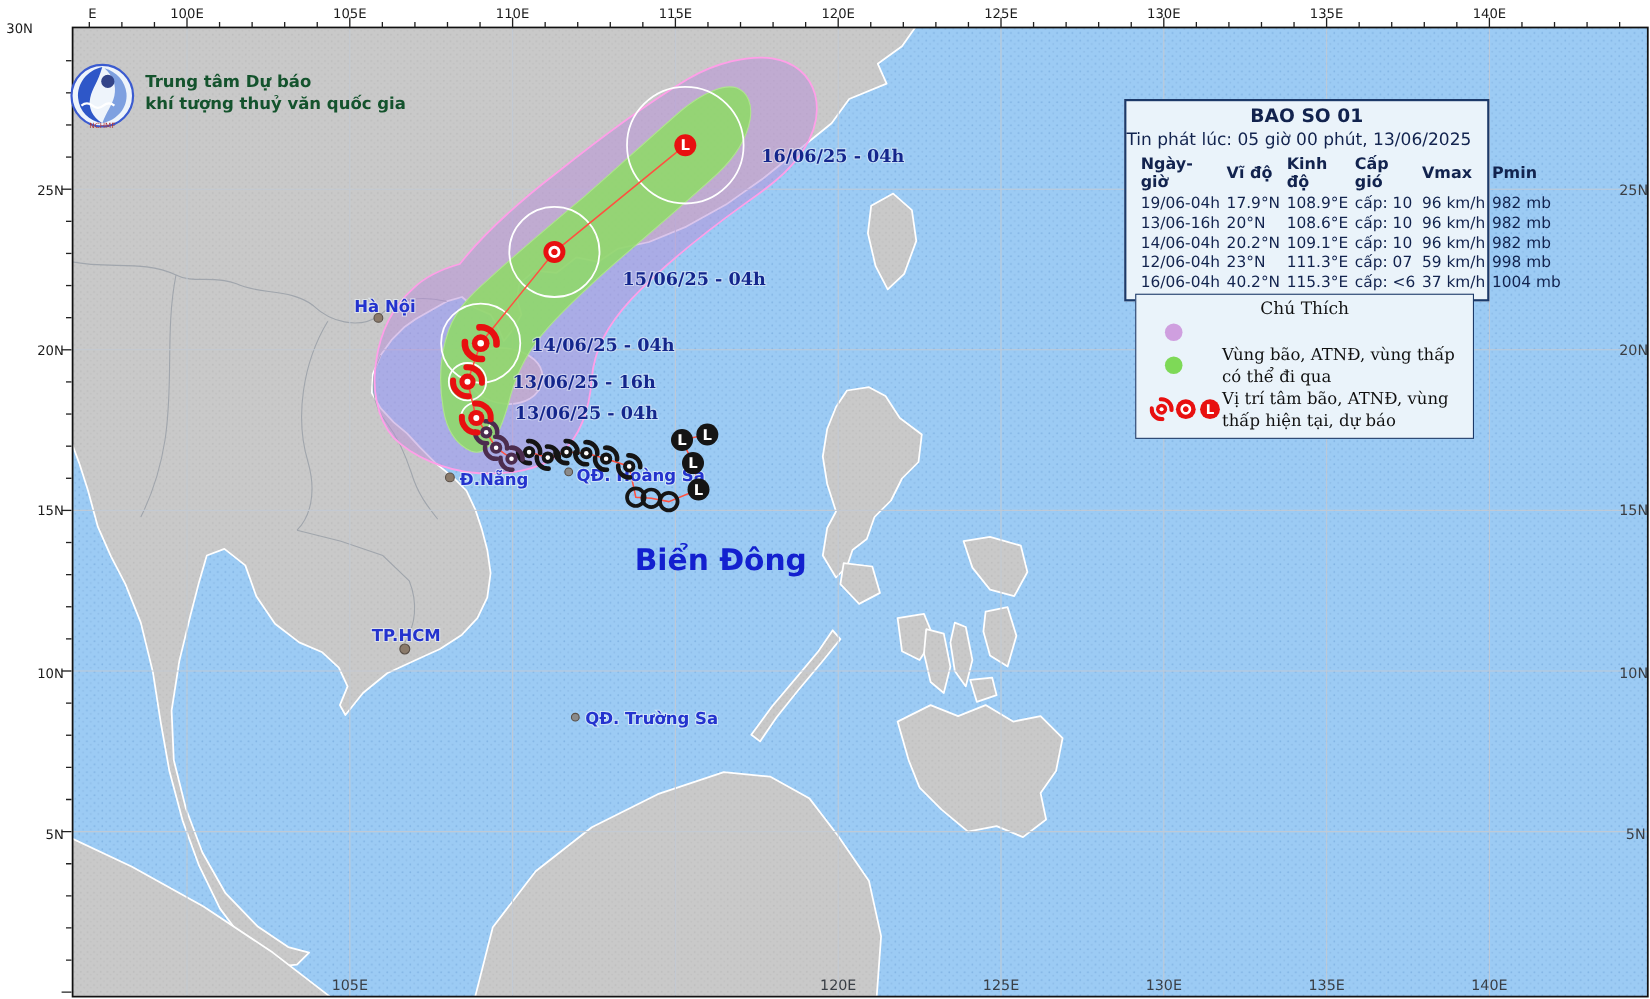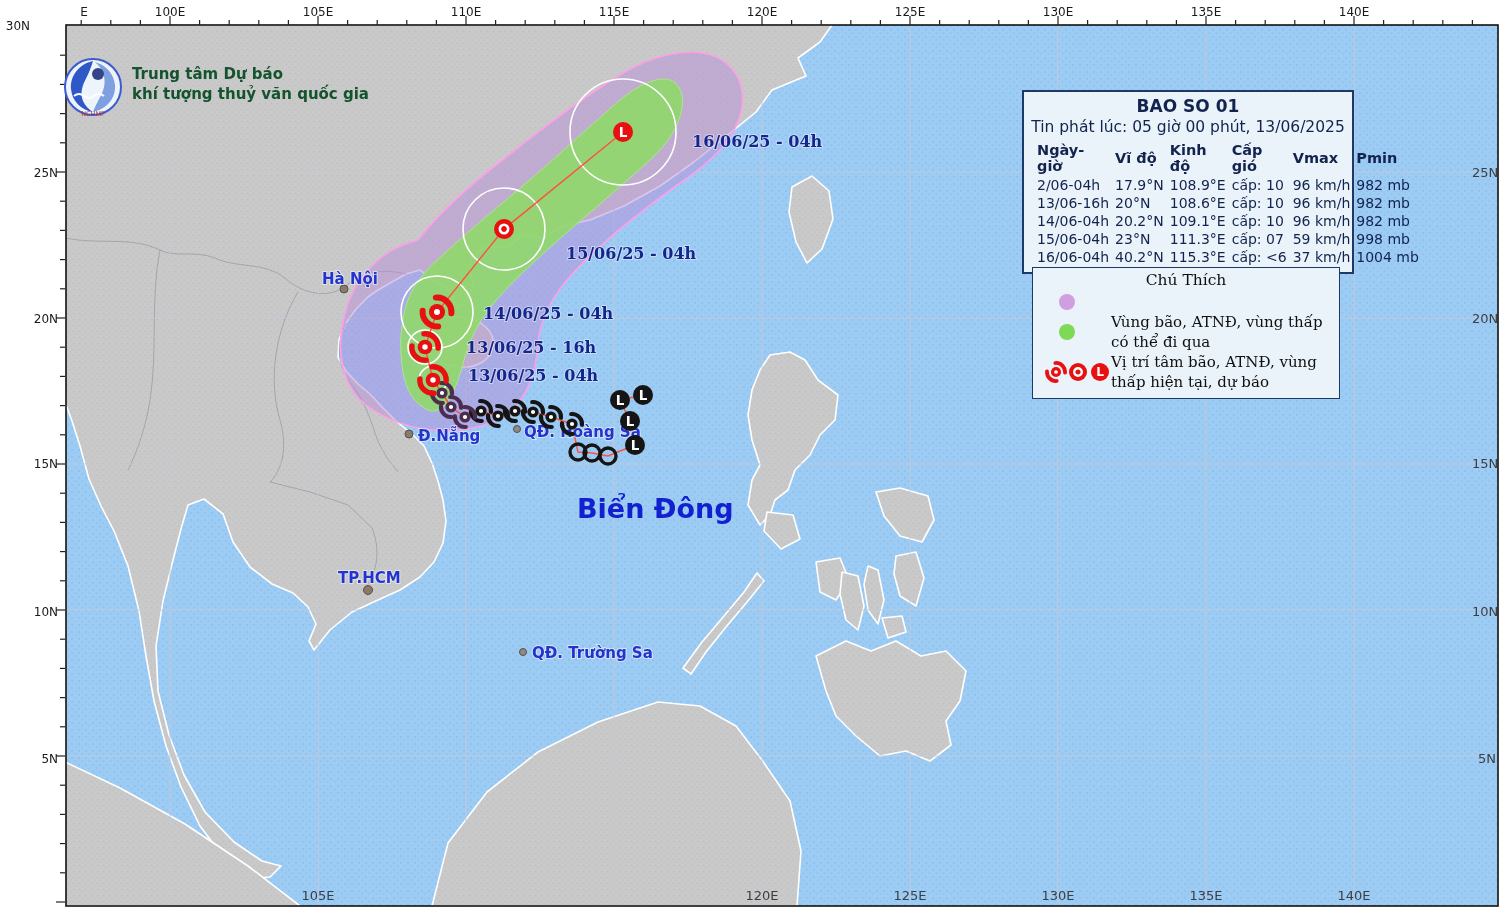--- a/index.html
+++ b/index.html
@@ -11,21 +11,21 @@
   .city-lab{font:bold 15px "DejaVu Sans",sans-serif;fill:#2433ce;paint-order:stroke;stroke:rgba(235,242,250,.65);stroke-width:2px;}
   .sea-lab{font:bold 27px "DejaVu Sans",sans-serif;fill:#1320cf;}
   .date-lab{font:bold 16px "DejaVu Serif","Liberation Serif",serif;fill:#14268c;paint-order:stroke;stroke:rgba(235,242,250,.5);stroke-width:2px;}
   
   #org{position:absolute;left:62px;top:56px;display:flex;gap:8px;align-items:flex-start;}
   #org .txt{font:bold 15px "DejaVu Sans",sans-serif;color:#14532d;line-height:20px;padding-top:8px;}
   
   #info-panel{position:absolute;left:1022px;top:90px;width:332px;background:#eaf3fa;
       border:2px solid #1c3968;color:#12234e;box-sizing:border-box;padding:4px 0 6px 0;}
   #info-panel .ttl{text-align:center;font-weight:bold;font-size:17px;}
-  #info-panel .sub{text-align:center;font-size:15.5px;margin-top:2px;}
+  #info-panel .sub{font-size:15.5px;margin-top:2px;}
   #info-panel table{border-collapse:collapse;margin:6px 8px 0 10px;font-size:14px;}
   #info-panel th{text-align:left;font-weight:bold;padding:0 3px 2px 3px;font-size:14.5px;}
   #info-panel td{padding:1px 3px;white-space:nowrap;}
   
   #legend-panel{position:absolute;left:1032px;top:267px;width:308px;background:#eaf3fa;
       border:1.5px solid #1c3968;color:#101010;box-sizing:border-box;padding:3px 6px 6px 6px;
       font-family:"DejaVu Serif","Liberation Serif",serif;}
   #legend-panel .ttl{text-align:center;font-size:15.5px;margin-bottom:2px;}
   .lg-row{display:flex;align-items:center;min-height:21px;}
   .lg-ico{width:72px;display:flex;align-items:center;justify-content:flex-start;gap:2px;flex:0 0 72px;padding-left:6px;box-sizing:border-box;}
@@ -334,21 +334,21 @@
         <th>Ngày-giờ</th>
         <th>Vĩ độ</th>
         <th>Kinh độ</th>
         <th>Cấp gió</th>
         <th>Vmax</th>
         <th>Pmin</th>
       </tr>
     </thead>
     <tbody>
       <tr>
-        <td>2/06-04h</td>
+        <td>19/06-04h</td>
             <td>17.9°N</td>
             <td>108.9°E</td>
             <td>cấp: 10</td>
             <td>96 km/h</td>
             <td>982 mb</td>
       </tr>
       <tr>
         <td>13/06-16h</td>
             <td>20°N</td>
             <td>108.6°E</td>
@@ -358,21 +358,21 @@
       </tr>
       <tr>
         <td>14/06-04h</td>
             <td>20.2°N</td>
             <td>109.1°E</td>
             <td>cấp: 10</td>
             <td>96 km/h</td>
             <td>982 mb</td>
       </tr>
       <tr>
-        <td>15/06-04h</td>
+        <td>12/06-04h</td>
             <td>23°N</td>
             <td>111.3°E</td>
             <td>cấp: 07</td>
             <td>59 km/h</td>
             <td>998 mb</td>
       </tr>
       <tr>
         <td>16/06-04h</td>
             <td>40.2°N</td>
             <td>115.3°E</td>

